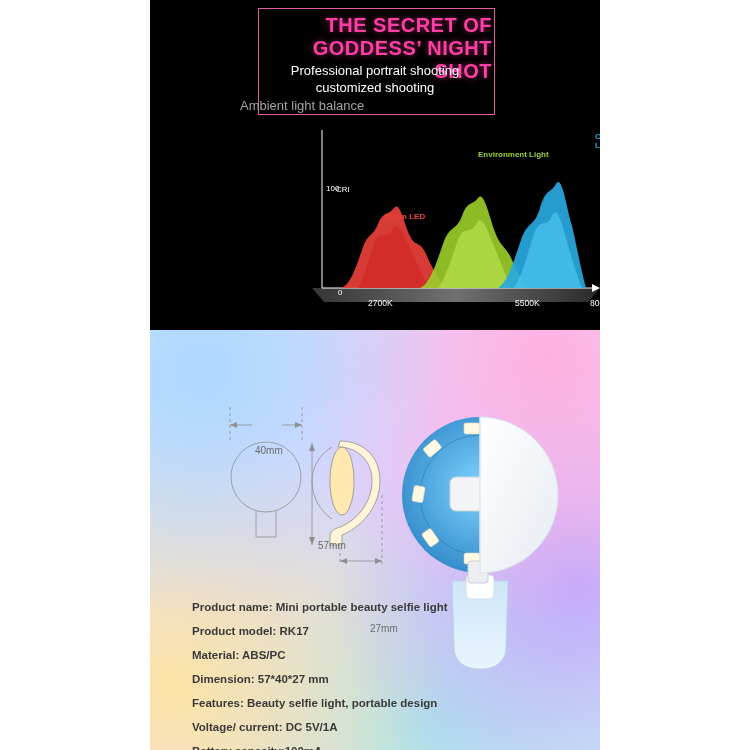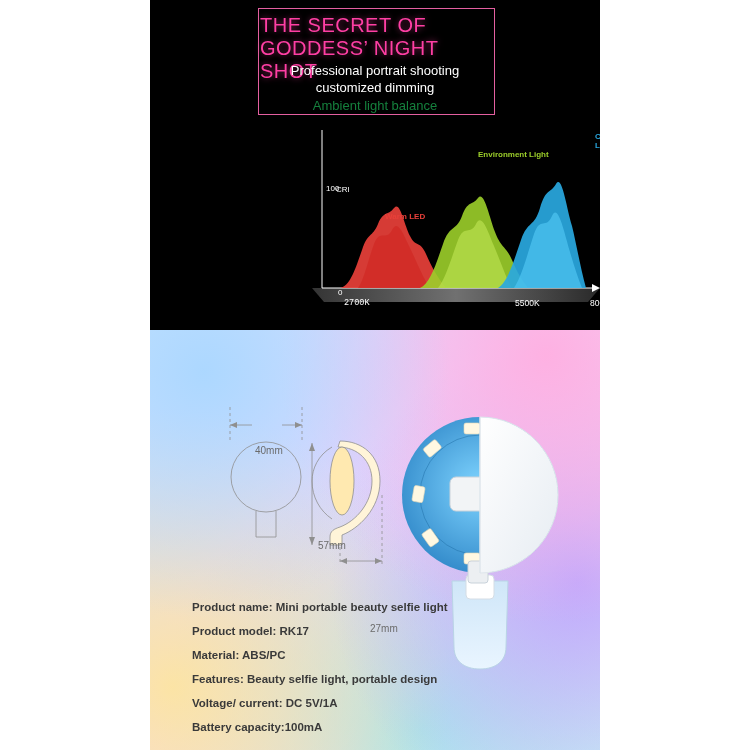--- a/index.html
+++ b/index.html
@@ -15,44 +15,44 @@
   .panel-top{
     position:absolute;left:150px;top:0;width:450px;height:330px;
     background:#000000;overflow:hidden;
   }
   .headline-box{
     position:absolute;left:108px;top:8px;width:235px;height:105px;
     border:1px solid #e45fa0;
   }
   .headline-1{
     position:absolute;left:110px;top:14px;width:232px;
-    text-align:left;color:#ff3fa4;
-    font-size:20px;font-weight:normal;letter-spacing:.5px;line-height:23px;
+    text-align:right;color:#ff3fa4;
+    font-size:20px;font-weight:bold;letter-spacing:.5px;line-height:23px;
     text-shadow:0 0 6px rgba(255,63,164,.55);
   }
   .subline{
     position:absolute;left:90px;top:62px;width:270px;
     text-align:center;color:#ffffff;font-size:13px;line-height:17px;
   }
   .subline2{
     position:absolute;left:90px;top:98px;width:270px;
-    text-align:center;color:#15803d;font-size:13px;
+    color:#a3a3a3;font-size:13px;
   }
 
   
   .chart{position:absolute;left:150px;top:120px;width:300px;height:200px;}
   .chart svg{display:block;}
   .axis-label{
     position:absolute;color:#ffffff;font-size:8px;
   }
   .lbl-100{left:26px;top:64px;}
   .lbl-cri{left:36px;top:65px;}
   .lbl-0{left:38px;top:168px;}
   .tick{position:absolute;color:#ffffff;font-size:8.5px;top:178px;}
-  .tick-1{left:44px;font-family:Liberation Mono, monospace;}
+  .tick-1{left:68px;}
   .tick-2{left:175px;margin-left:40px;}
   .tick-3{left:290px;}
 
   .tag{position:absolute;font-size:8px;font-weight:bold;}
   .tag-warm{left:85px;top:72px;color:#e8403a;margin-top:20px;}
   .tag-env{left:170px;top:30px;color:#9ccf2a;padding-left:8px;}
   .tag-cold{left:295px;top:12px;color:#29a8e0;}
 
   
   .panel-bottom{
@@ -93,21 +93,21 @@
 
     <div class="headline-box"></div>
 
     <div class="headline-1">
       <div>THE SECRET OF</div>
       <div>GODDESS’ NIGHT SHOT</div>
     </div>
 
     <div class="subline">
       <div>Professional portrait shooting</div>
-      <div>customized dimming</div>
+      <div>customized shooting</div>
     </div>
     <div class="subline2">Ambient light balance</div>
 
     <div class="chart">
       <svg width="300" height="200" viewBox="0 0 300 200">
         <defs>
           <linearGradient id="plate" x1="0" y1="0" x2="1" y2="0">
             <stop offset="0%" stop-color="#3a3a3a"></stop>
             <stop offset="50%" stop-color="#7d7d7d"></stop>
             <stop offset="100%" stop-color="#2e2e2e"></stop>
@@ -228,19 +228,20 @@
 
         <path d="M100,32 A78,78 0 0,1 100,188 Z" fill="url(#shell)" stroke="#dfe6ec" stroke-width="1"></path>
         <path d="M100,32 L100,188" stroke="#dfe6ec" stroke-width="1"></path>
       </svg>
     </div>
 
     <div class="specs">
       <div class="spec-line">Product name: Mini portable beauty selfie light</div>
       <div class="spec-line">Product model: RK17</div>
       <div class="spec-line">Material: ABS/PC</div>
+      <div class="spec-line">Dimension: 57*40*27 mm</div>
       <div class="spec-line">Features: Beauty selfie light, portable design</div>
       <div class="spec-line">Voltage/ current: DC 5V/1A</div>
       <div class="spec-line">Battery capacity:100mA</div>
 
     </div>
   </div>
 </div>
 
 </body></html>

